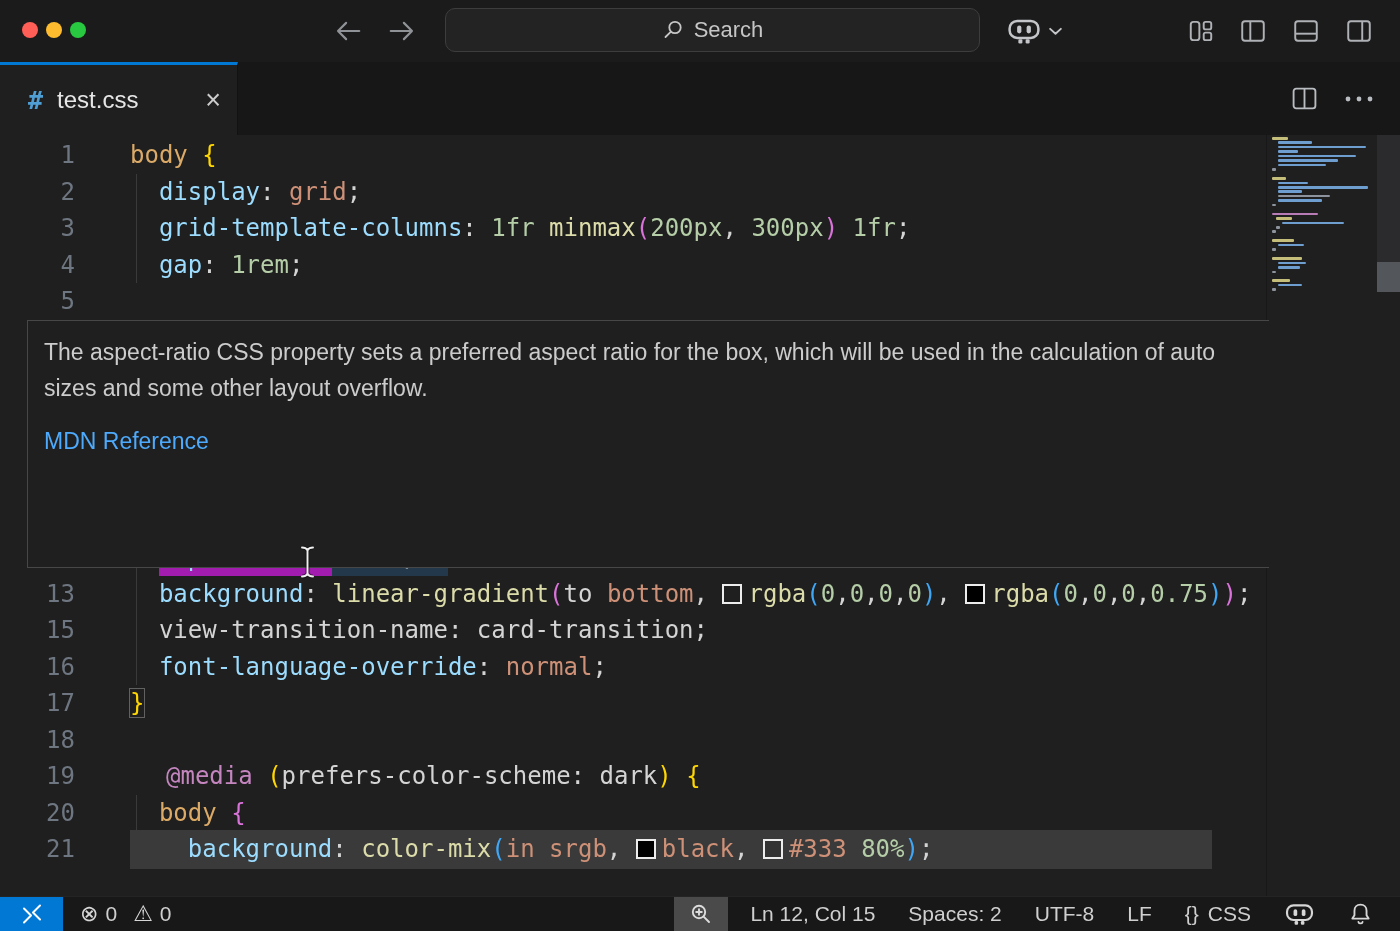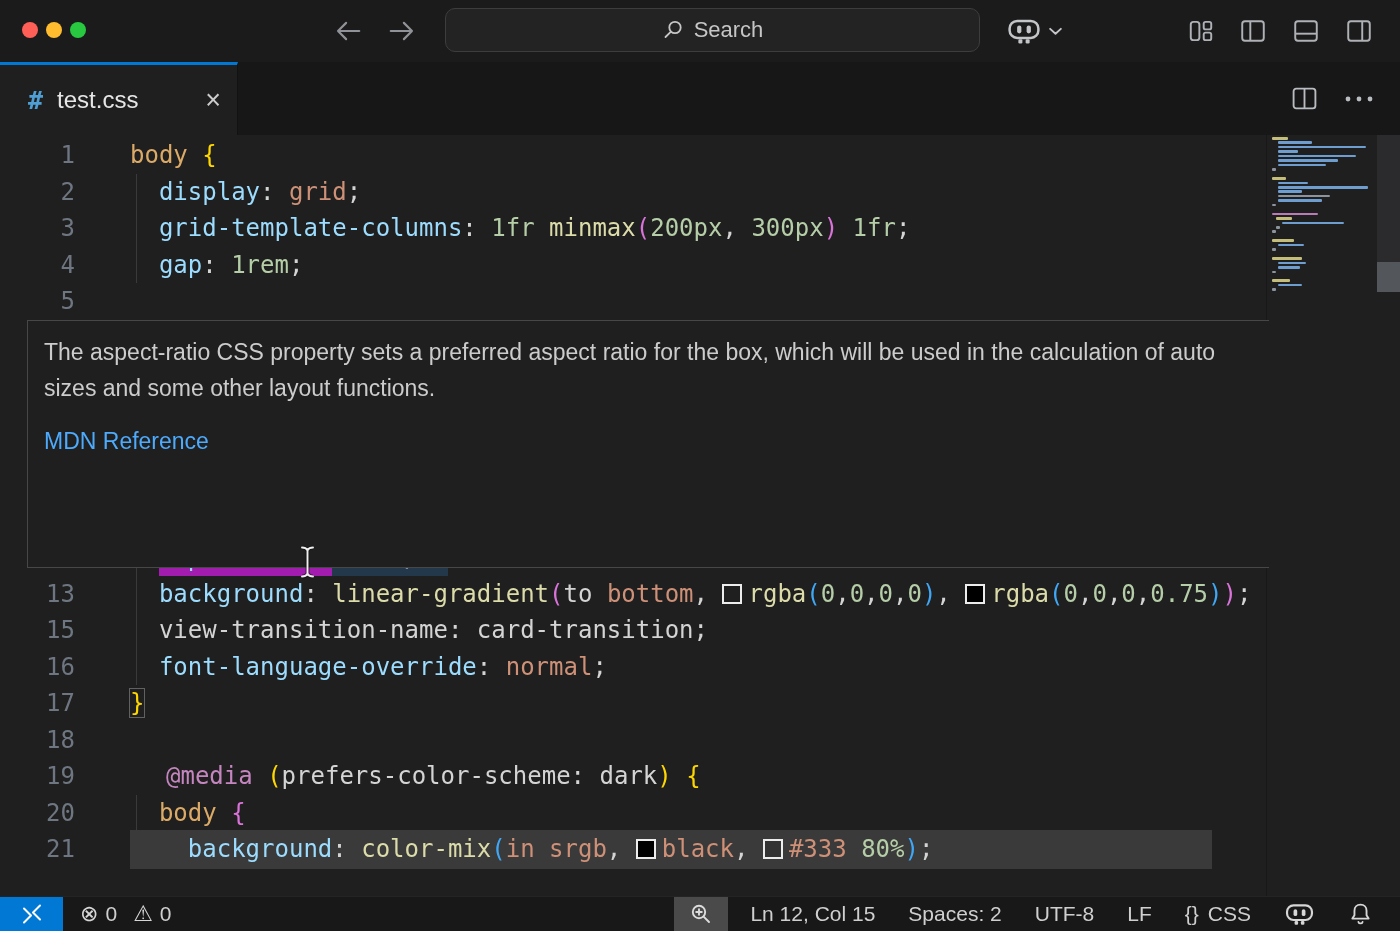--- a/index.html
+++ b/index.html
@@ -278,21 +278,21 @@
       <div class="mrow" style="top: 129.05px; left: 8px; width: 22px; background: rgb(110, 158, 207);"></div>
       <div class="mrow" style="top: 133.5px; left: 2px; width: 4px; background: rgb(141, 147, 156);"></div>
       <div class="mrow" style="top: 142.4px; left: 2px; width: 18px; background: rgb(197, 189, 122);"></div>
       <div class="mrow" style="top: 146.85px; left: 8px; width: 24px; background: rgb(110, 158, 207);"></div>
       <div class="mrow" style="top: 151.3px; left: 2px; width: 4px; background: rgb(141, 147, 156);"></div>
     </div>
 
   <div class="tooltip">
     <div class="tt-p">
       <span>The aspect-ratio CSS property sets a preferred aspect ratio for the box, which will be used in the calculation of auto</span><br>
-      <span>sizes and some other layout functions.</span>
+      <span>sizes and some other layout overflow.</span>
     </div>
     <a class="tt-link">MDN Reference</a>
   </div>
 
   <div class="ibeam">
     <svg width="17" height="34" viewBox="0 0 17 34">
       <g stroke="#111" stroke-width="4" fill="none" opacity="0.55">
         <path d="M8.5 4.5V29.5"></path>
           <path d="M3 2.5c3 0 4.5 1 5.5 2.6C9.5 3.5 11 2.5 14 2.5"></path>
           <path d="M3 31.5c3 0 4.5-1 5.5-2.6 1 1.6 2.5 2.6 5.5 2.6"></path>

